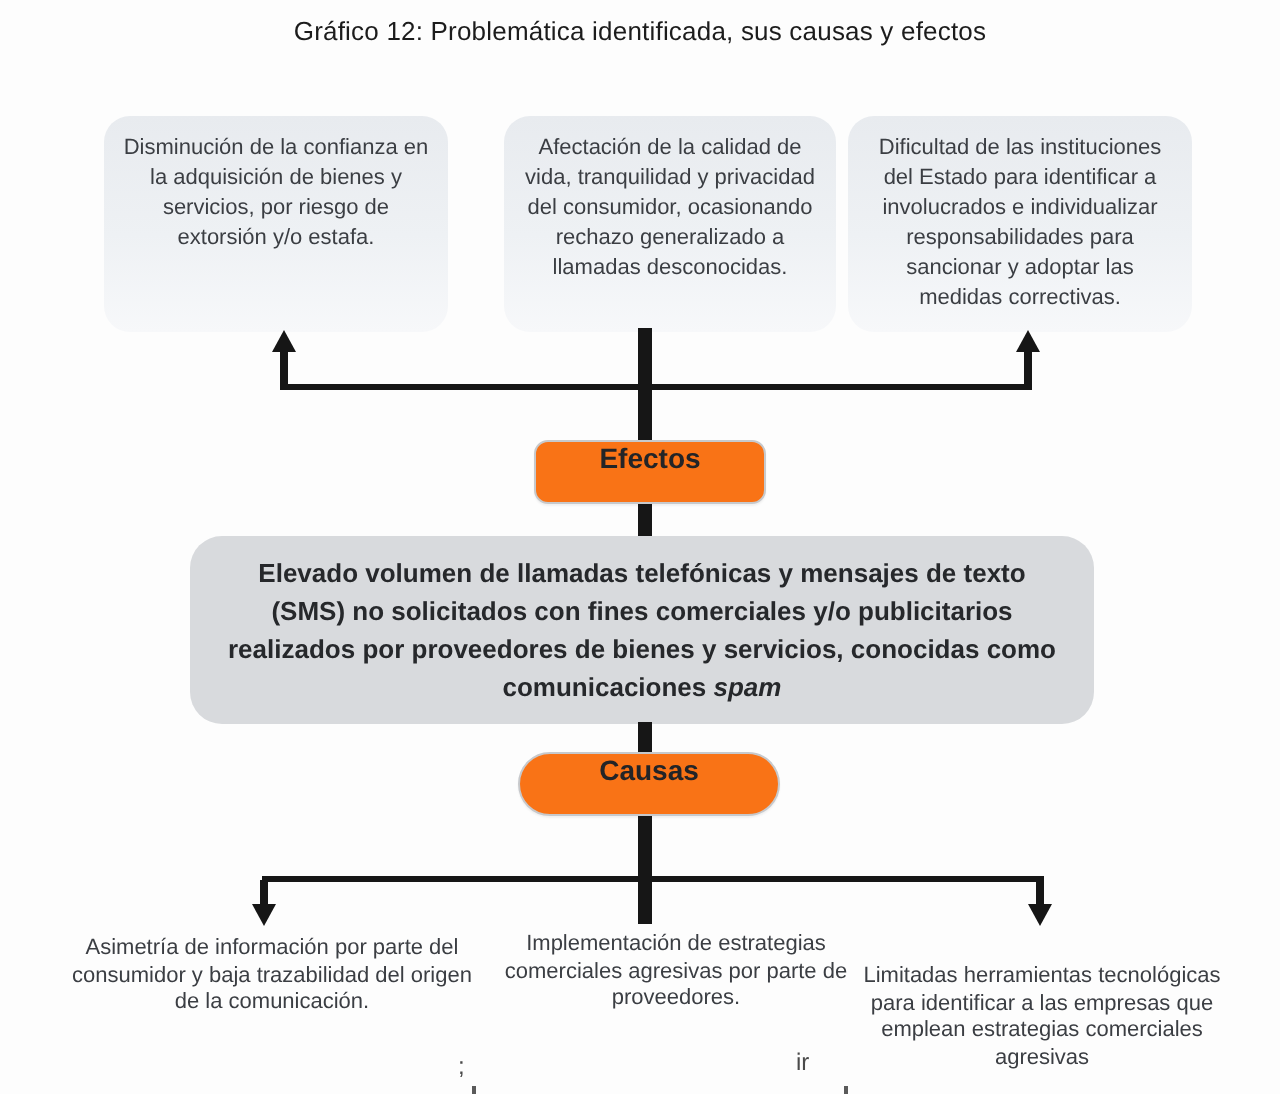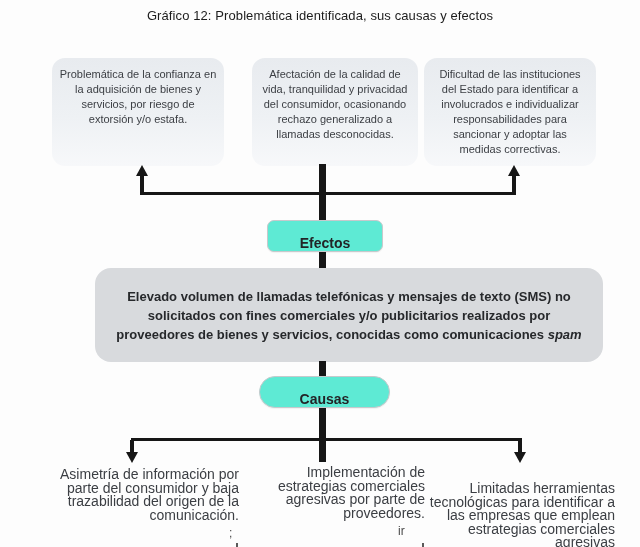--- a/index.html
+++ b/index.html
@@ -37,60 +37,60 @@
     border-bottom:11px solid #161616;
   }
   .arrow-dn-head{
     width:0;height:0;
     border-left:6px solid transparent;border-right:6px solid transparent;
     border-top:11px solid #161616;
   }
 
   
   .labelbox{
-    background:#5eead4;border:1px solid #c7c9cc;border-radius:7px;
-    display:flex;align-items:flex-end;justify-content:center;
+    background:#f97316;border:1px solid #c7c9cc;border-radius:7px;
+    display:flex;align-items:flex-start;justify-content:center;
     font-weight:bold;font-size:14px;color:#232427;
     box-shadow:0 1px 1px rgba(0,0,0,0.05);
   }
   .efectos{left:267px;top:220px;width:116px;height:32px;}
   .causas{left:259px;top:376px;width:131px;height:32px;border-radius:16px;}
 
   
   .central{
-    left:95px;top:268px;width:508px;height:94px;border-radius:16px;
+    left:95px;top:268px;width:452px;height:94px;border-radius:16px;
     background:#d8dadd;
     display:flex;align-items:center;justify-content:center;
     padding:0 14px;
   }
   .central-text{
     font-size:13px;font-weight:bold;line-height:19px;color:#26282b;
     text-align:center;
   }
   .central-text i{font-style:italic;}
 
   
   .cause{
-    font-size:14px;line-height:13.5px;color:#3b3e43;text-align:right;
+    font-size:11px;line-height:13.5px;color:#3b3e43;text-align:center;
   }
   .cause1{left:33px;top:468px;width:206px;}
   .cause2{left:251px;top:466px;width:174px;}
   .cause3{left:427px;top:482px;width:188px;}
 
   
   .artifact{font-size:12px;color:#4a4a4a;}
   .tick{width:2px;height:4px;background:#5a5a5a;}
 </style>
 </head>
 <body>
 
 <div class="abs title">Gráfico 12: Problemática identificada, sus causas y efectos</div>
 
 <div class="abs ebox ebox1">
-  <span>Problemática de la confianza en la adquisición de bienes y servicios, por riesgo de extorsión y/o estafa.</span>
+  <span>Disminución de la confianza en la adquisición de bienes y servicios, por riesgo de extorsión y/o estafa.</span>
 </div>
 <div class="abs ebox ebox2">
   <span>Afectación de la calidad de vida, tranquilidad y privacidad del consumidor, ocasionando rechazo generalizado a llamadas desconocidas.</span>
 </div>
 <div class="abs ebox ebox3">
   <span>Dificultad de las instituciones del Estado para identificar a involucrados e individualizar responsabilidades para sancionar y adoptar las medidas correctivas.</span>
 </div>
 
 <div class="abs thickv" style="top:164px;height:104px;"></div>
 <div class="abs line" style="left:140px;top:192px;width:376px;height:3px;"></div>

